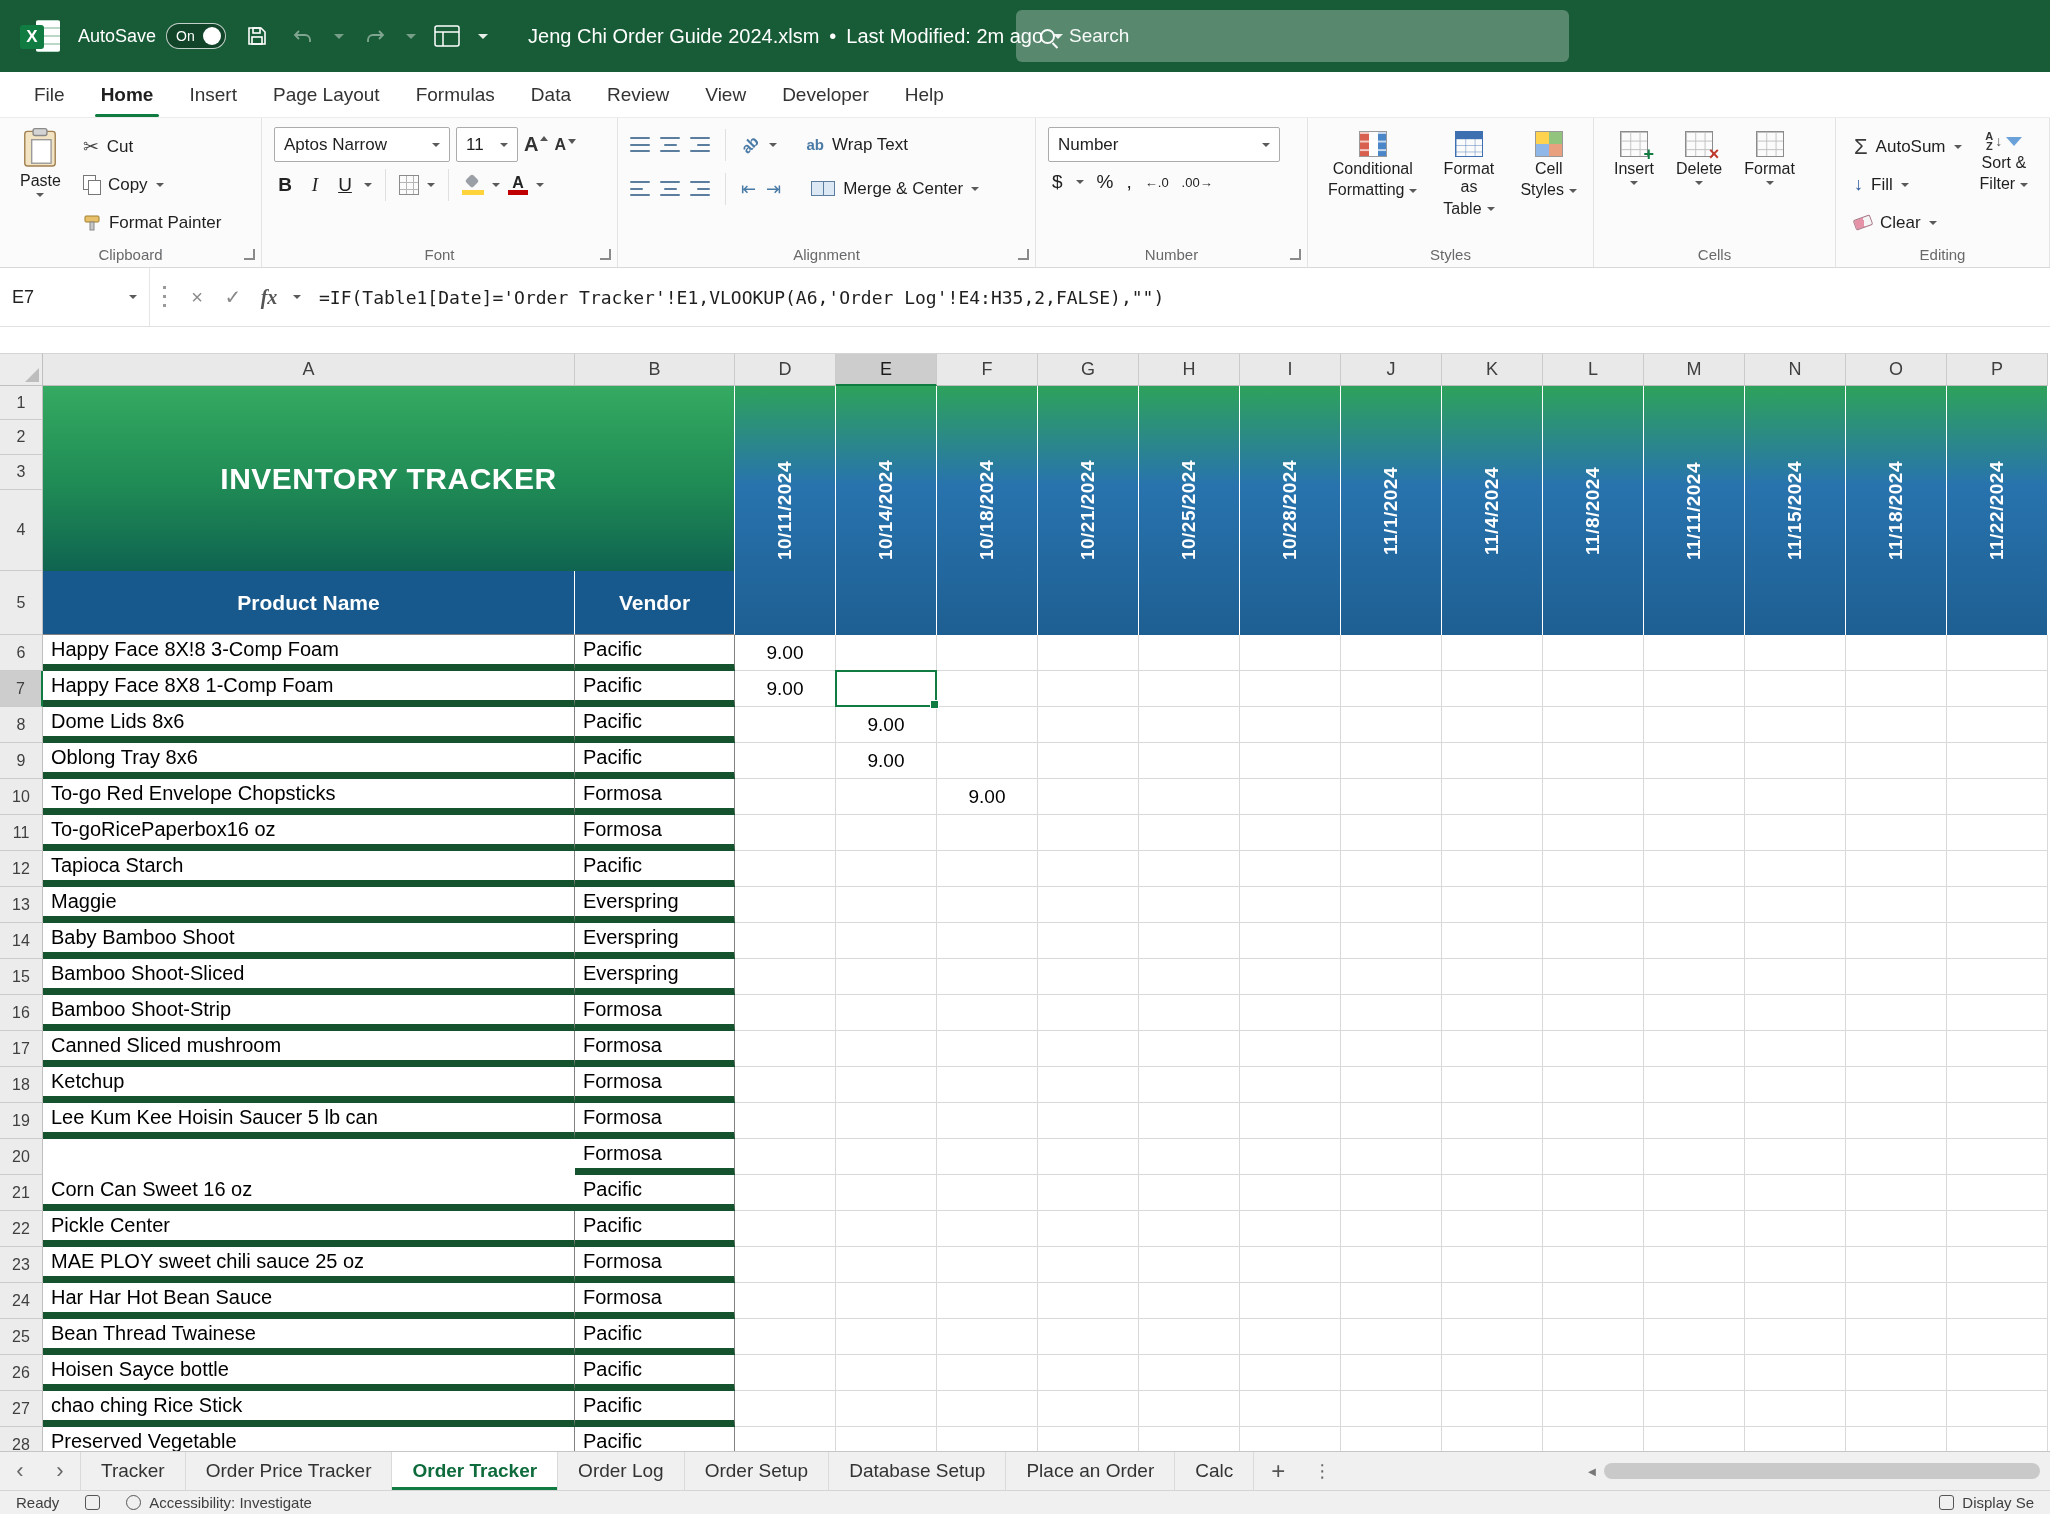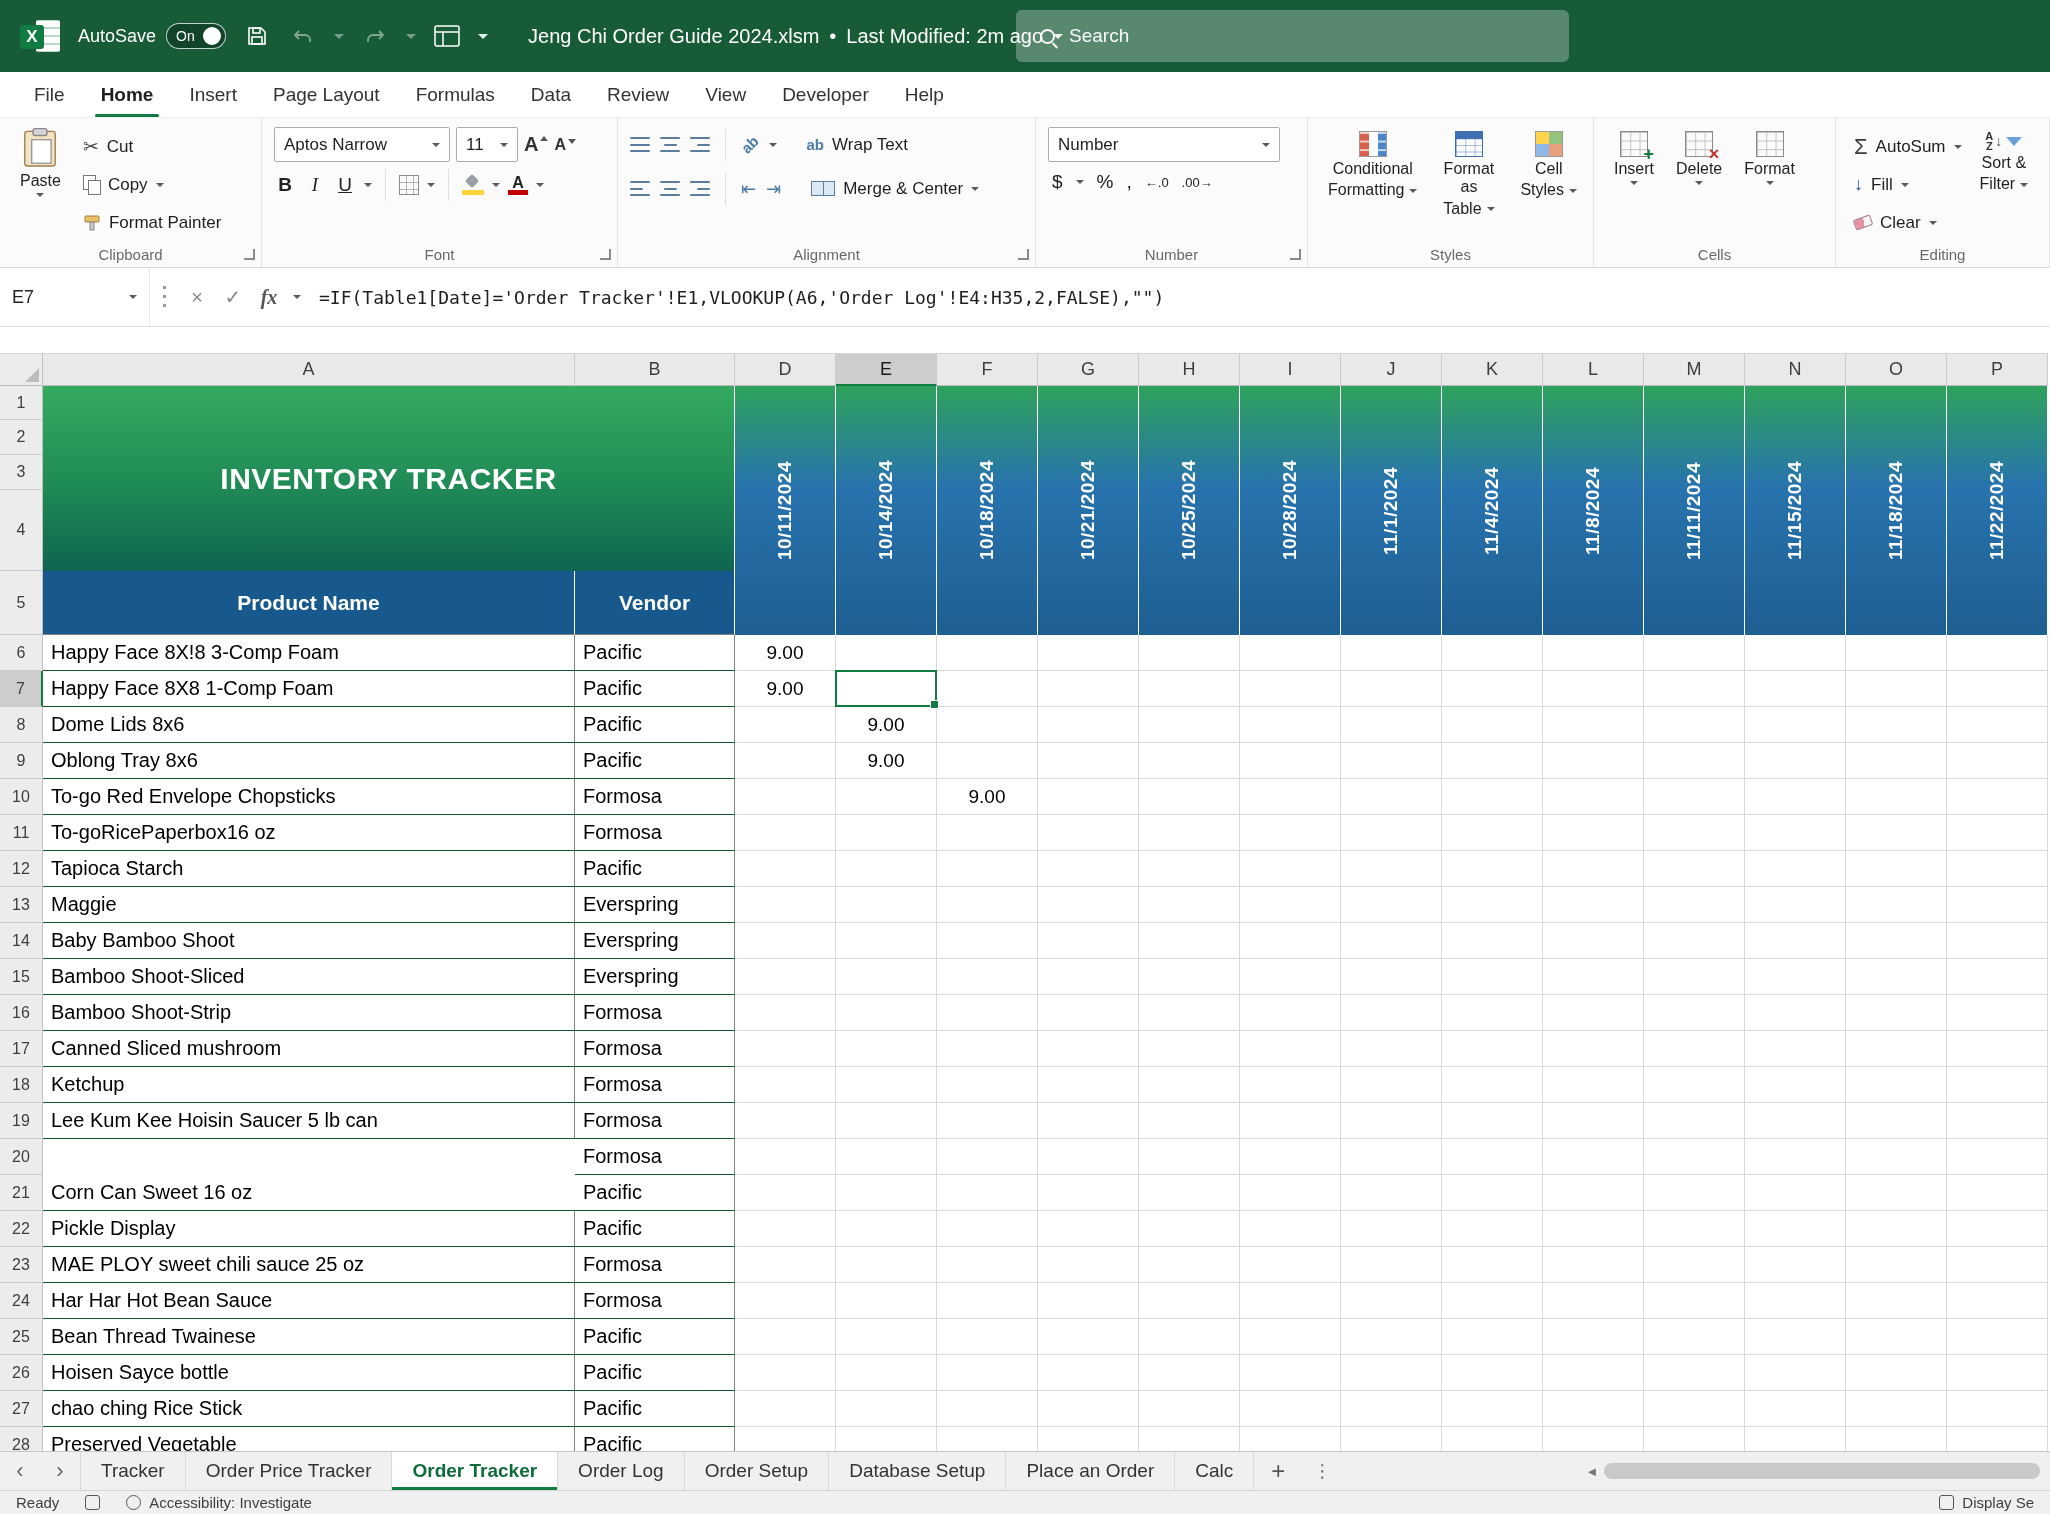--- a/index.html
+++ b/index.html
@@ -140,21 +140,21 @@
   .titleblock{display:flex;align-items:center;justify-content:center;color:#fff;font-weight:bold;font-size:30px;
     letter-spacing:.5px;background:linear-gradient(180deg,#35AA61 0%,#1F8A55 55%,#0F6450 100%);border-right:1px solid #fff}
   .dateh{background:linear-gradient(180deg,#2EA25B 0%,#2873AE 40%,#1E5F92 100%);border-right:1px solid #fff;
     display:flex;align-items:center;justify-content:center;cursor:pointer}
   .dateh span{writing-mode:vertical-rl;transform:rotate(180deg);color:#fff;font-weight:bold;font-size:19px;letter-spacing:.5px}
   .hdr5{background:#17598C;color:#fff;font-weight:bold;font-size:21px;display:flex;align-items:center;justify-content:center;
     border-right:1px solid #fff;border-bottom:1px solid #808080;cursor:pointer}
   .cell{background:#fff;border-right:1px solid #D9D9D9;border-bottom:1px solid #D9D9D9;font-size:19px;color:#000;
     display:flex;align-items:center;justify-content:center;cursor:cell;overflow:hidden;white-space:nowrap}
   .cell.txt{justify-content:flex-start;padding-left:8px;font-size:20px}
-  .cell.tableb{border-right:1px solid #828282;border-bottom:1px solid #14532d}
+  .cell.tableb{border-right:1px solid #828282;border-bottom:7px solid #14532d}
   .selbox{border:2px solid #107C41;pointer-events:none}
   .selbox::after{content:"";position:absolute;right:-4px;bottom:-4px;width:7px;height:7px;background:#107C41;border:1px solid #fff}
 
   
   #tabbar{position:absolute;top:1451px;left:0;width:2050px;height:39px;background:#F0F0F0;
     border-top:1px solid #C6C6C6;display:flex;align-items:stretch}
   .tnav{width:40px;display:flex;align-items:center;justify-content:center;color:#666;font-size:22px;cursor:pointer;flex:none}
   #stabs{display:flex}
   .stab{padding:0 20px;display:flex;align-items:center;font-size:19px;color:#333;border-right:1px solid #DADADA;
     position:relative;cursor:pointer;white-space:nowrap}
@@ -802,21 +802,21 @@
     <div class="cell" style="left: 1139px; top: 822px; width: 101px; height: 36px;"></div>
     <div class="cell" style="left: 1240px; top: 822px; width: 101px; height: 36px;"></div>
     <div class="cell" style="left: 1341px; top: 822px; width: 101px; height: 36px;"></div>
     <div class="cell" style="left: 1442px; top: 822px; width: 101px; height: 36px;"></div>
     <div class="cell" style="left: 1543px; top: 822px; width: 101px; height: 36px;"></div>
     <div class="cell" style="left: 1644px; top: 822px; width: 101px; height: 36px;"></div>
     <div class="cell" style="left: 1745px; top: 822px; width: 101px; height: 36px;"></div>
     <div class="cell" style="left: 1846px; top: 822px; width: 101px; height: 36px;"></div>
     <div class="cell" style="left: 1947px; top: 822px; width: 101px; height: 36px;"></div>
     <div class="rowh" style="left: 0px; top: 858px; width: 43px; height: 36px;">22</div>
-    <div class="cell txt tableb" style="left: 43px; top: 858px; width: 532px; height: 36px;">Pickle Display</div>
+    <div class="cell txt tableb" style="left: 43px; top: 858px; width: 532px; height: 36px;">Pickle Center</div>
     <div class="cell txt tableb" style="left: 575px; top: 858px; width: 160px; height: 36px;">Pacific</div>
     <div class="cell" style="left: 735px; top: 858px; width: 101px; height: 36px;"></div>
     <div class="cell" style="left: 836px; top: 858px; width: 101px; height: 36px;"></div>
     <div class="cell" style="left: 937px; top: 858px; width: 101px; height: 36px;"></div>
     <div class="cell" style="left: 1038px; top: 858px; width: 101px; height: 36px;"></div>
     <div class="cell" style="left: 1139px; top: 858px; width: 101px; height: 36px;"></div>
     <div class="cell" style="left: 1240px; top: 858px; width: 101px; height: 36px;"></div>
     <div class="cell" style="left: 1341px; top: 858px; width: 101px; height: 36px;"></div>
     <div class="cell" style="left: 1442px; top: 858px; width: 101px; height: 36px;"></div>
     <div class="cell" style="left: 1543px; top: 858px; width: 101px; height: 36px;"></div>

